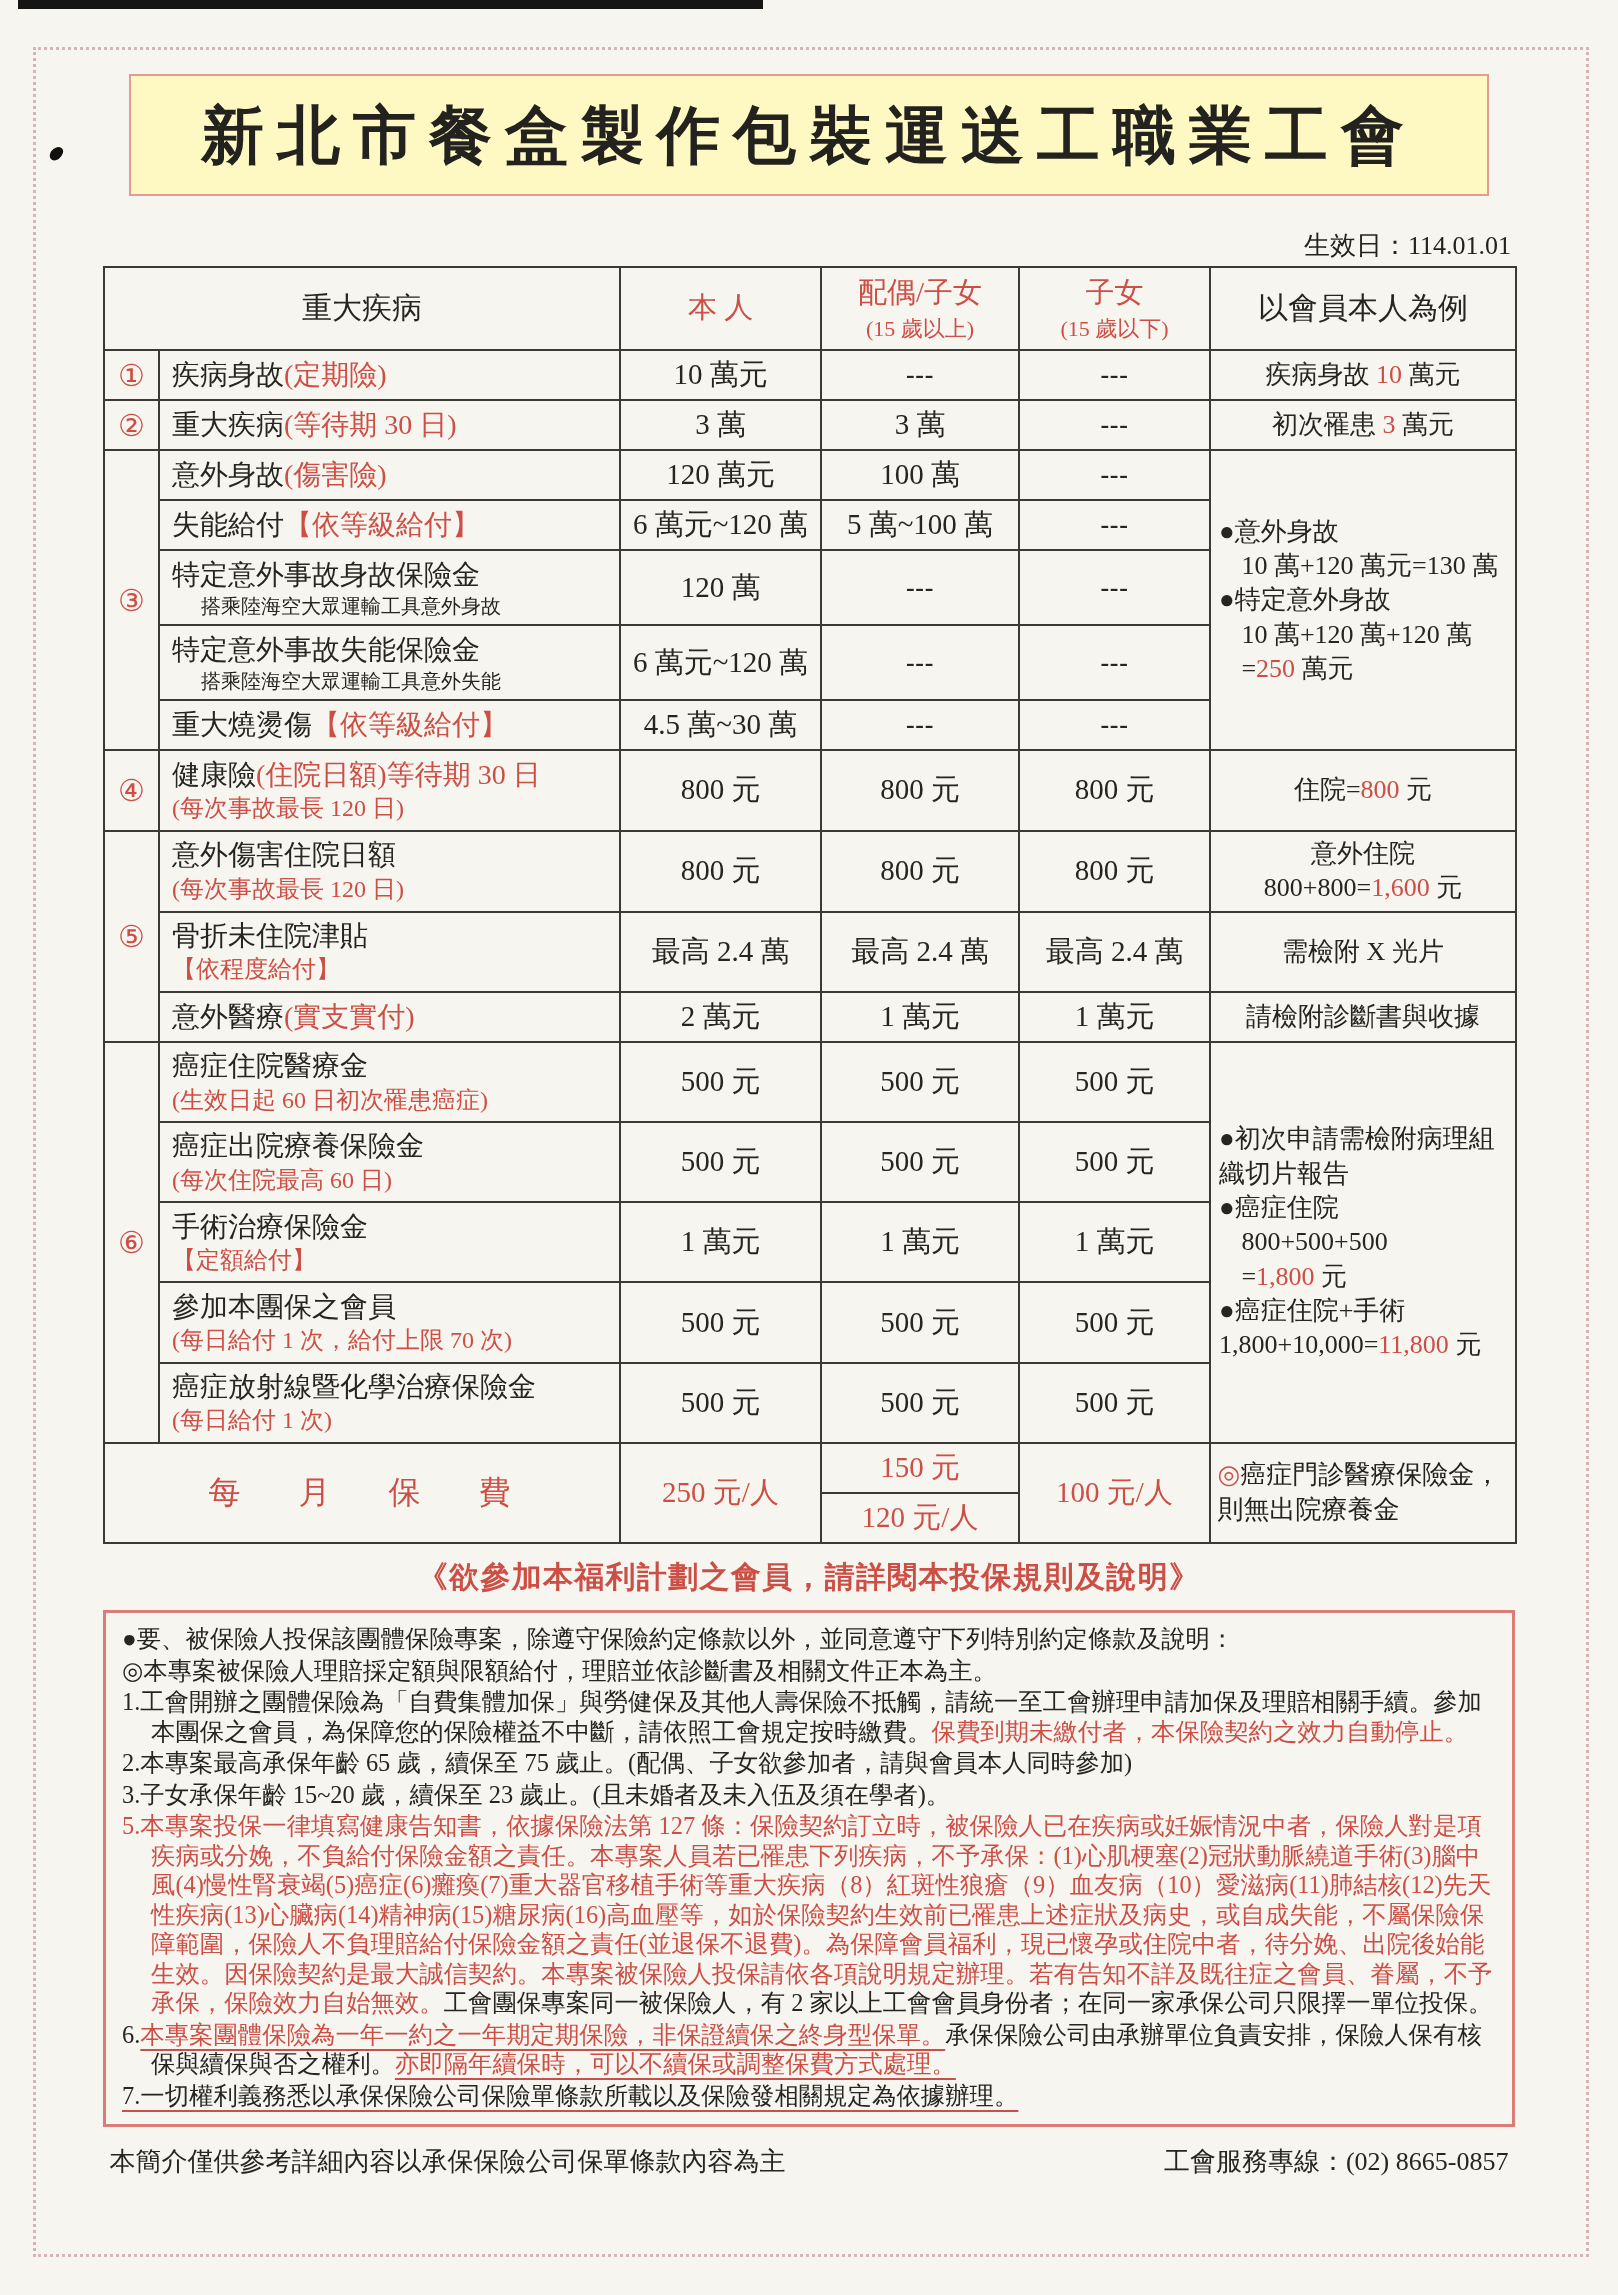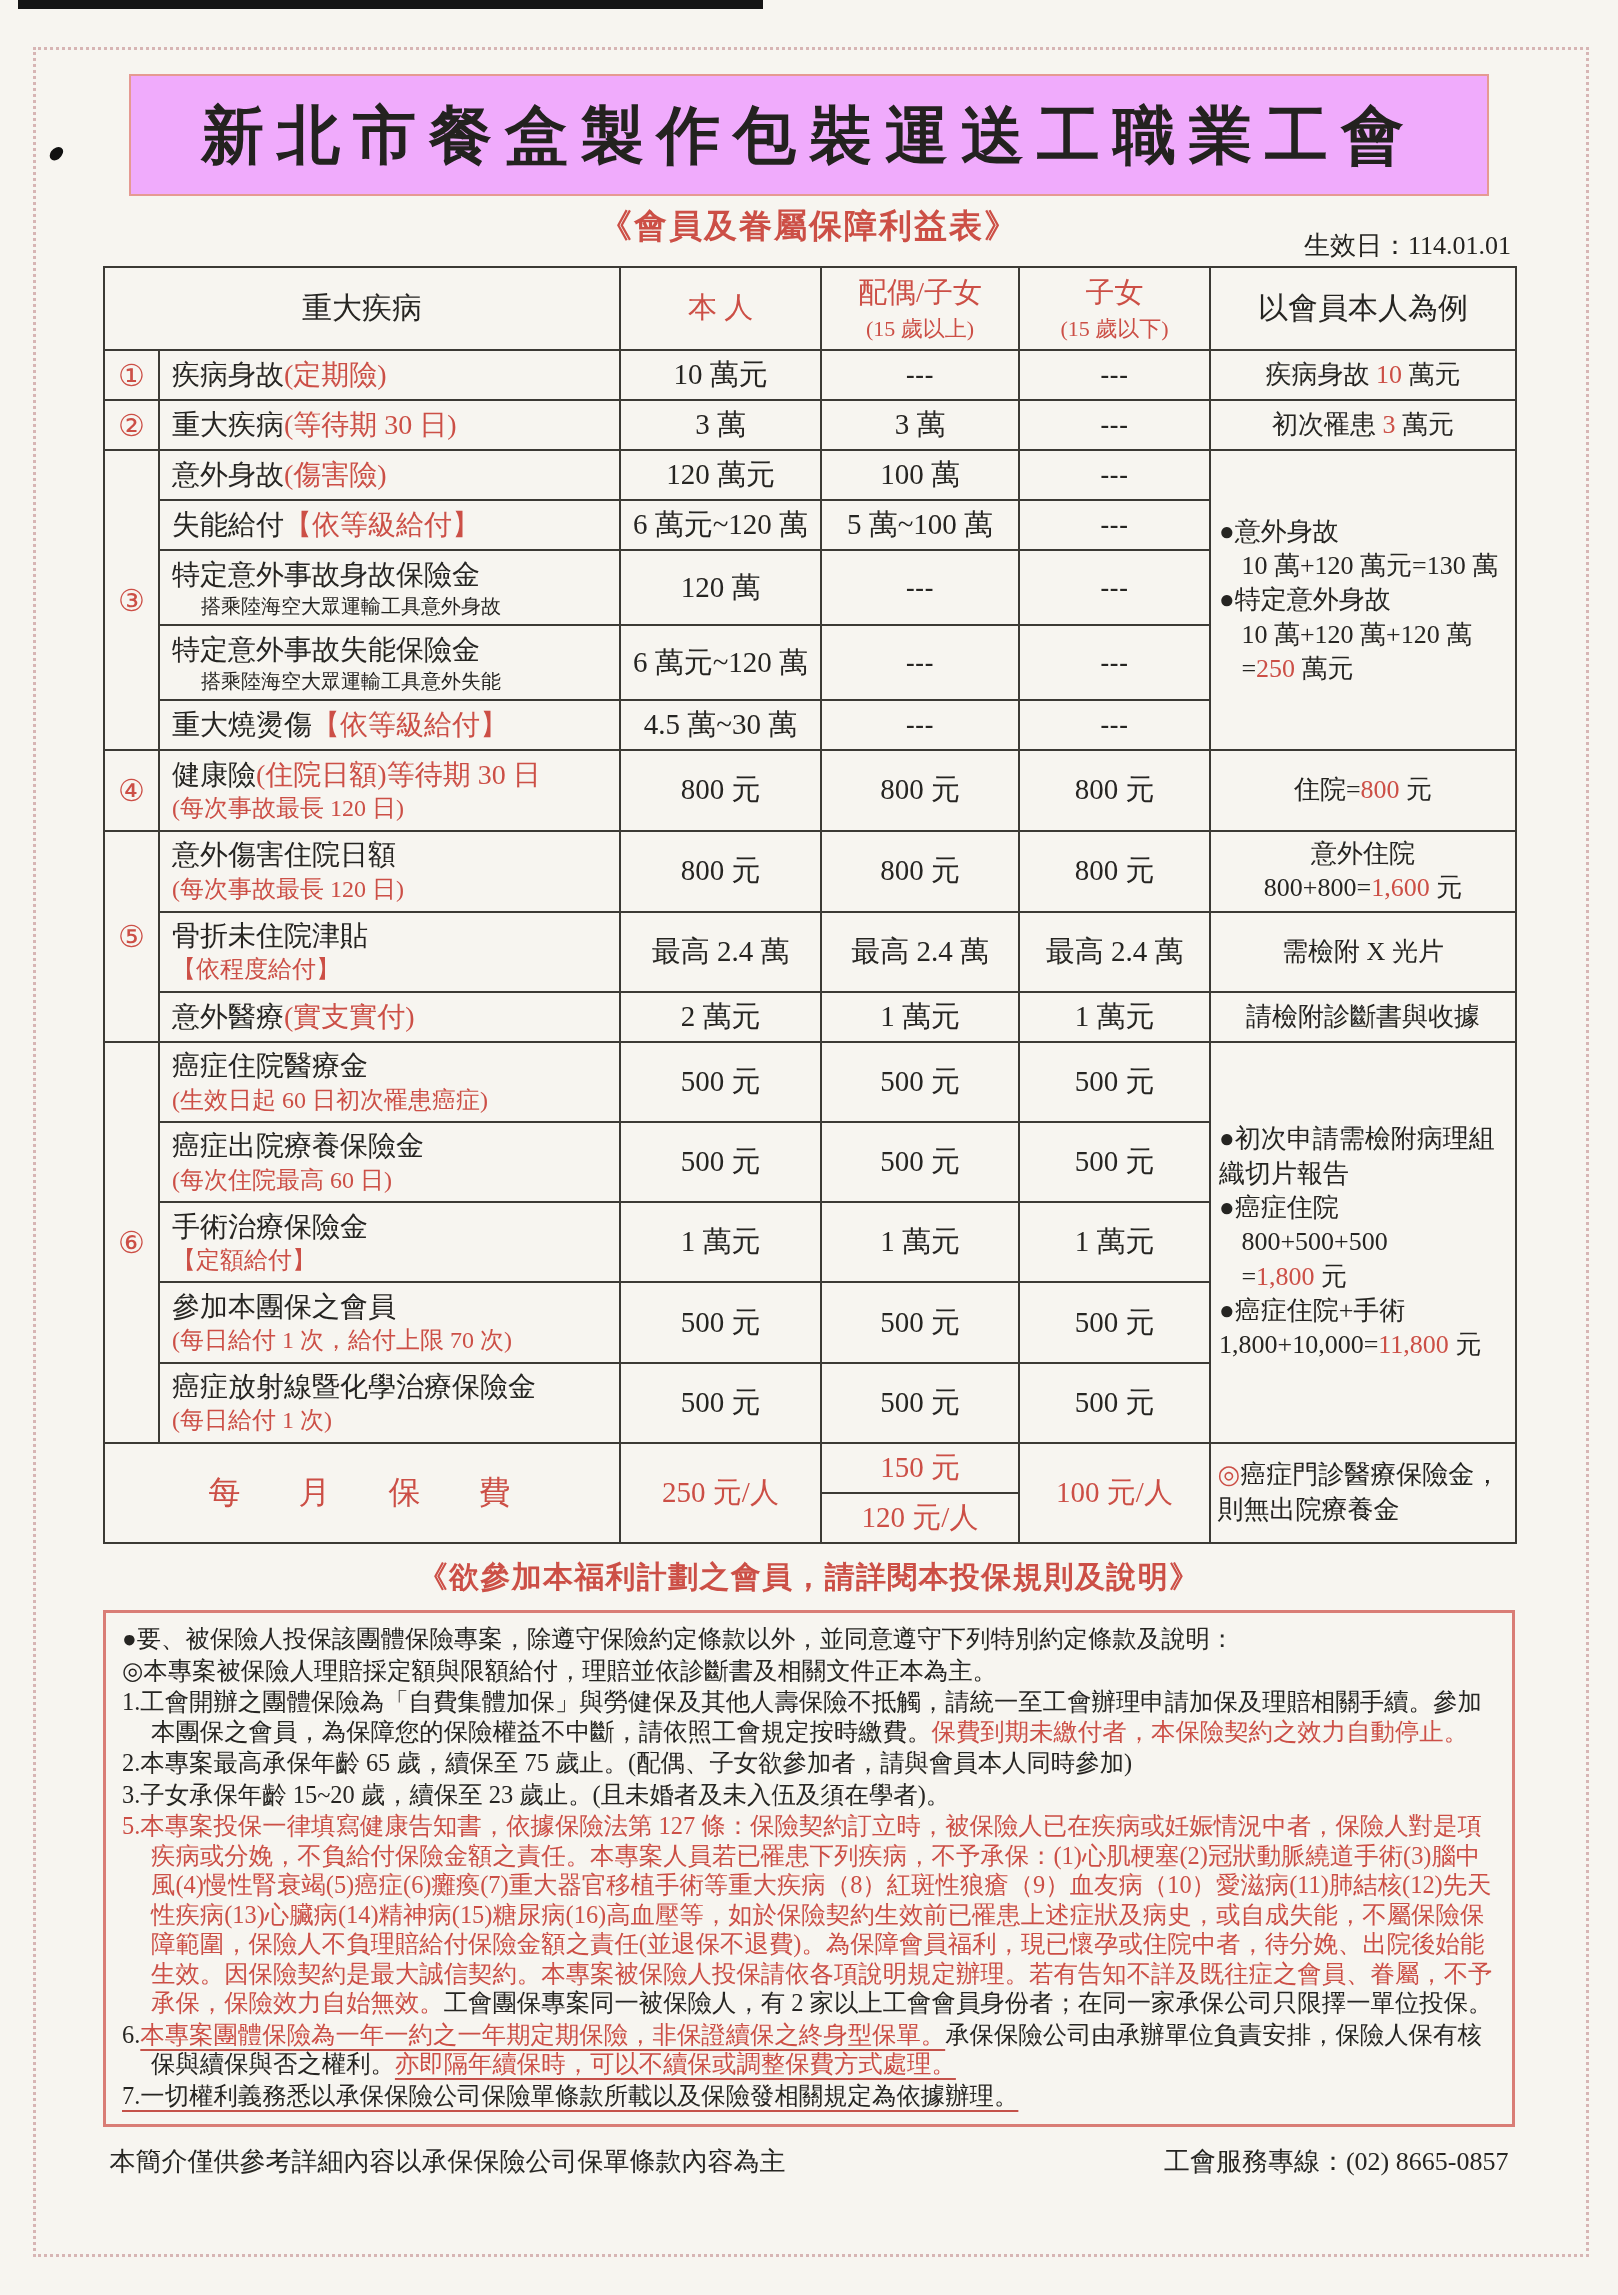--- a/index.html
+++ b/index.html
@@ -18,21 +18,21 @@
     position:absolute;top:47px;left:33px;right:29px;bottom:38px;
     border:3.3px dotted rgba(190,130,132,.55);
     pointer-events:none;
   }
   .scan-strip{position:absolute;top:0;left:18.4px;width:745px;height:9.2px;background:#151515;}
   .scan-speck{position:absolute;top:146px;left:51px;width:10.5px;height:14.5px;background:#111;
     border-radius:60% 40% 55% 45%;transform:rotate(35deg);}
   .content{position:relative;padding:74px 103px 0 103px;}
 
   .title-box{
-    margin:0 26px;border:2.6px solid #e59a92;background:#f0abfc;
+    margin:0 26px;border:2.6px solid #e59a92;background:#fef9c3;
     text-align:center;padding:17px 5.3px 14.5px 5.3px;
   }
   .title-box h1{margin:0;font-size:63px;font-weight:bold;letter-spacing:13px;color:#23221f;white-space:nowrap;}
 
   .subtitle-row{position:relative;margin-top:8px;height:58px;}
   .subtitle{position:absolute;left:0;right:0;text-align:center;font-size:33px;color:var(--red);letter-spacing:2px;font-weight:bold;}
   .effective-date{position:absolute;right:4px;bottom:-1.3px;font-size:26px;color:#23221f;}
 
   table.benefits{border-collapse:collapse;width:100%;margin-top:4px;table-layout:fixed;border:2.6px solid var(--tb);}
   table.benefits td,table.benefits th{border:2px solid var(--tb);vertical-align:middle;background:transparent;}
@@ -76,21 +76,20 @@
   <div class="scan-speck"></div>
   <div class="deco-frame"></div>
 
   <div class="content">
 
     <div class="title-box">
       <h1>新北市餐盒製作包裝運送工職業工會</h1>
     </div>
 
     <div class="subtitle-row">
-      <div class="subtitle">《會員及眷屬保障利益表》</div>
       <div class="effective-date">生效日：114.01.01</div>
     </div>
 
     <table class="benefits">
       <colgroup>
         <col style="width:55px">
           <col style="width:461px">
           <col style="width:201px">
         <col style="width:198px">
           <col style="width:191px">

